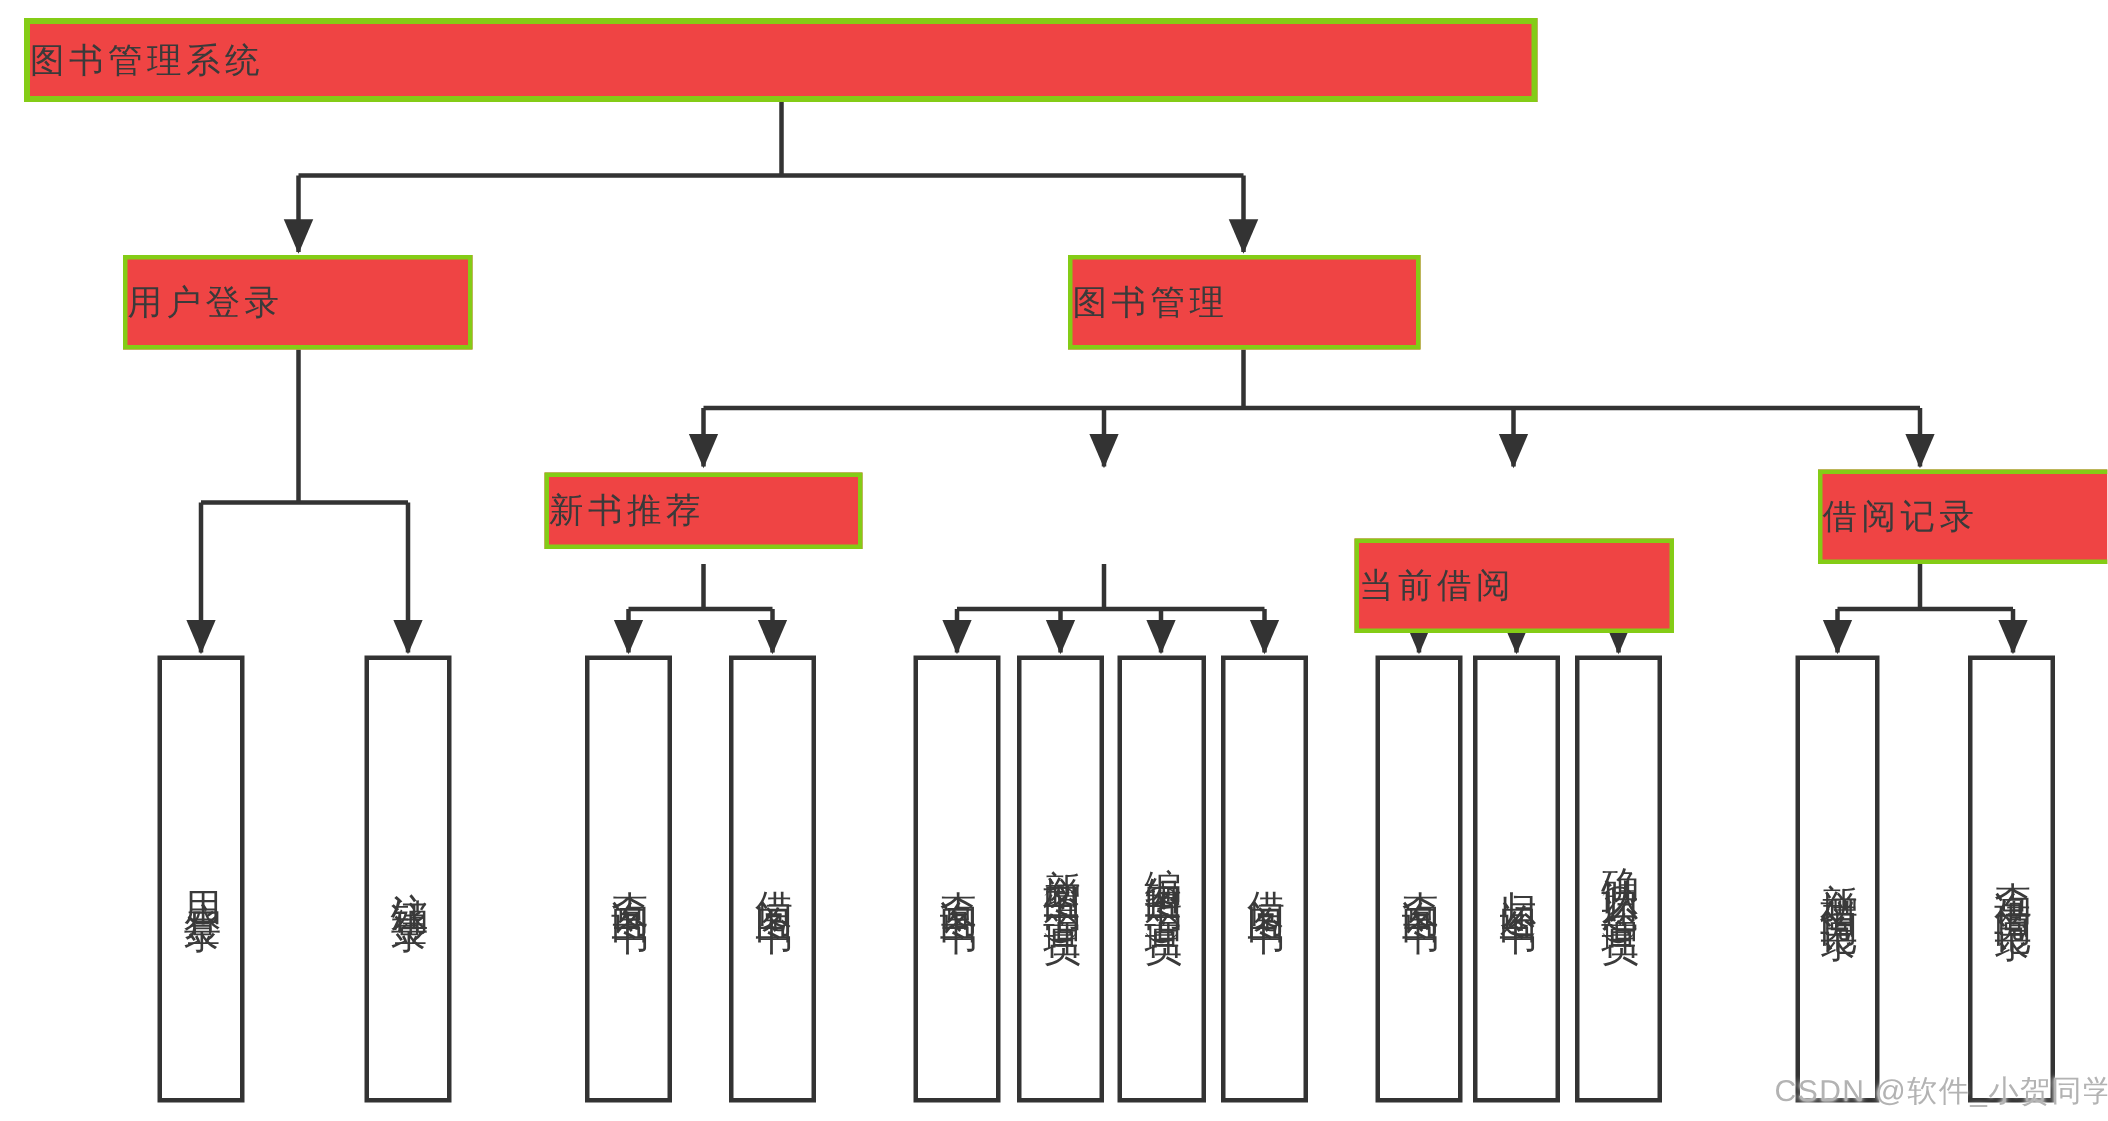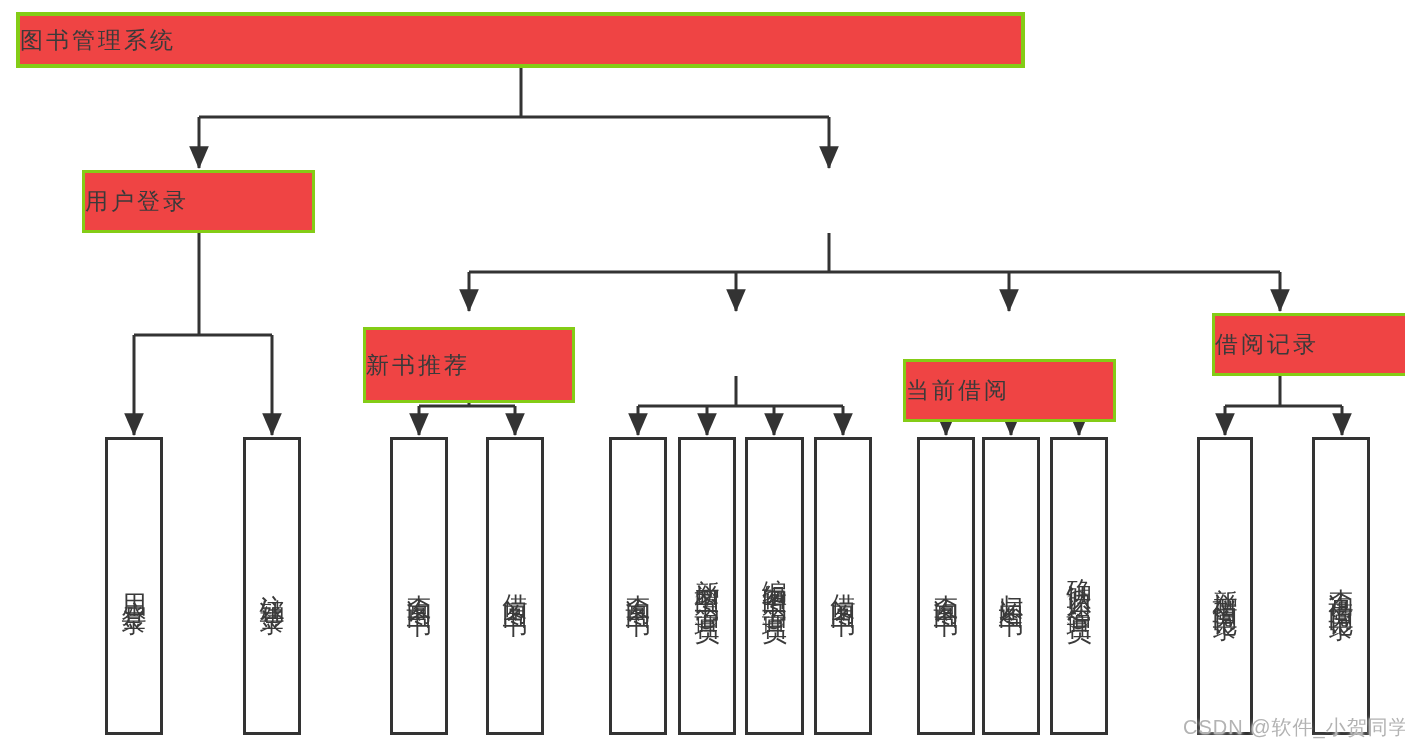--- a/index.html
+++ b/index.html
@@ -116,22 +116,25 @@
     <line x1="1342" y1="406" x2="1342" y2="435" stroke="#333333" stroke-width="3" marker-end="url(#ah)"></line>
   </svg>
 
   <div class="node root" style="left:16px; top:12px; width:1009px; height:56px;">
     <span class="hlabel">图书管理系统</span>
   </div>
 
   <div class="node" style="left:82px; top:170px; width:233px; height:63px;">
     <span class="hlabel">用户登录</span>
   </div>
+  <div class="node" style="left:712px; top:170px; width:235px; height:63px;">
+    <span class="hlabel">图书管理</span>
+  </div>
 
-  <div class="node" style="left:363px; top:327px; width:212px; height:76px;">
+  <div class="node" style="left:363px; top:315px; width:212px; height:51px;">
     <span class="hlabel">新书推荐</span>
   </div>
   <div class="node" style="left:903px; top:313px; width:213px; height:63px;margin-top:46px;">
     <span class="hlabel">当前借阅</span>
   </div>
   <div class="node" style="left:1173px; top:313px; width:216px; height:63px;margin-left:39px;">
     <span class="hlabel">借阅记录</span>
   </div>
 
   <div class="leaf" style="left:105px;">

